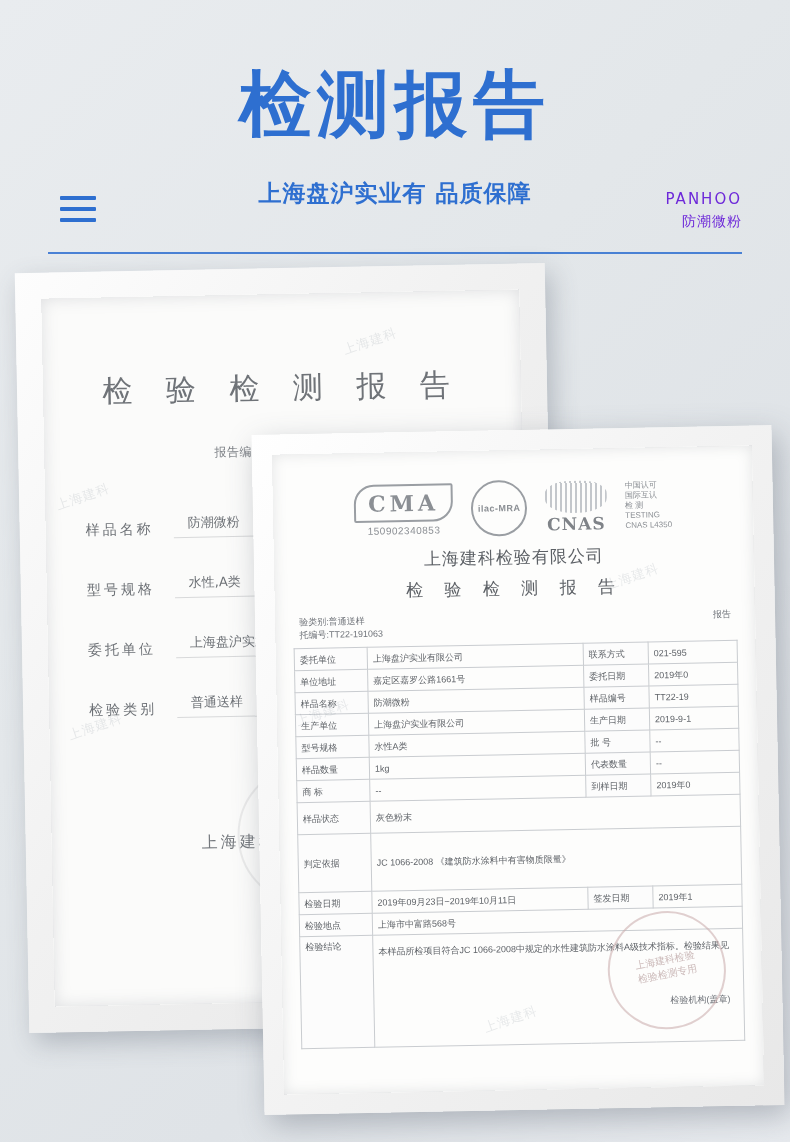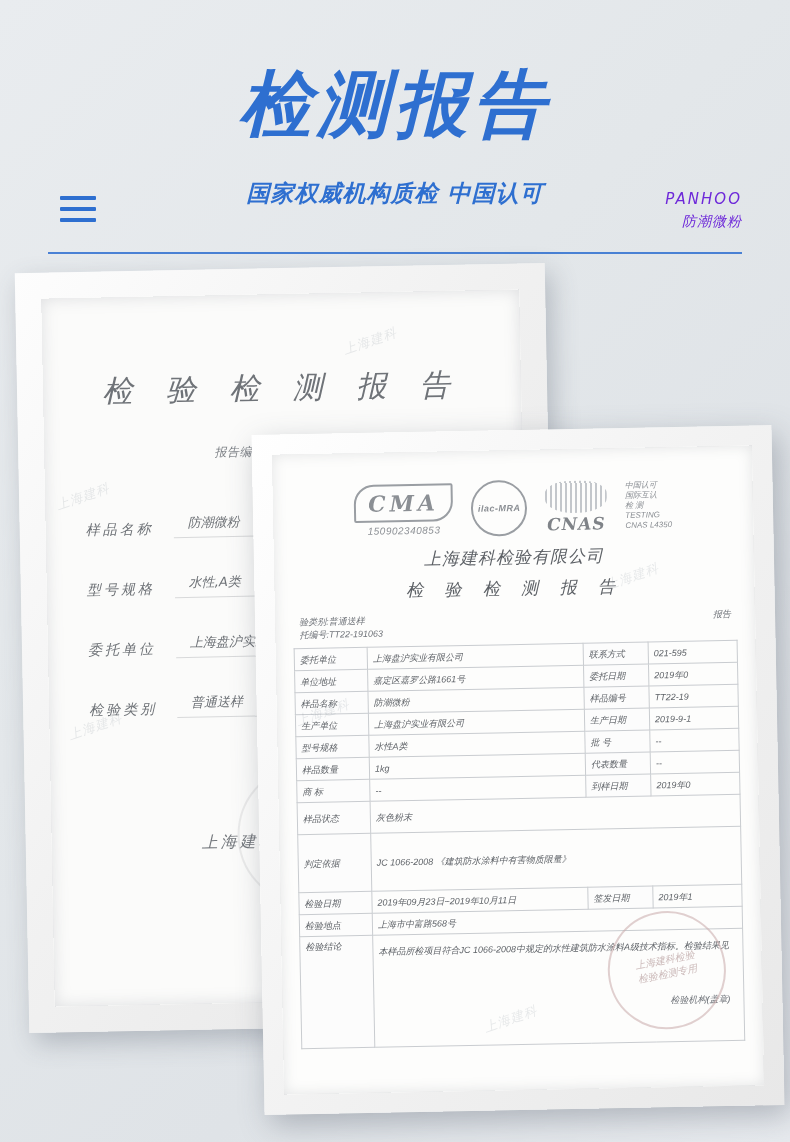--- a/index.html
+++ b/index.html
@@ -10,21 +10,20 @@
     width: 790px;
     height: 1142px;
     overflow: hidden;
     font-family: "Liberation Sans", sans-serif;
     background: linear-gradient(135deg, #e9ecef 0%, #e3e7ea 40%, #dfe3e7 70%, #e7eaee 100%);
     position: relative;
   }
   .page {
     position: absolute;
     inset: 0;
-    font-style: italic;
   }
   
   .header {
     position: absolute;
     top: 0; left: 0; right: 0;
     height: 258px;
   }
   .main-title {
     position: absolute;
     top: 68px;
@@ -351,21 +350,21 @@
 
 <div class="page">
 
   <div class="header">
     <div class="hamburger">
       <span></span>
         <span></span>
         <span></span>
     </div>
     <div class="main-title">检测报告</div>
-    <div class="sub-title">国家权威机构质检 中国认可</div>
+    <div class="sub-title">上海盘沪实业有 品质保障</div>
     <div class="brand">
       <div class="brand-name">PANHOO</div>
       <div class="brand-cn">防潮微粉</div>
     </div>
     <div class="header-rule"></div>
   </div>
 
   <div class="frame-back">
     <div class="mat">
       <div class="doc-back">

